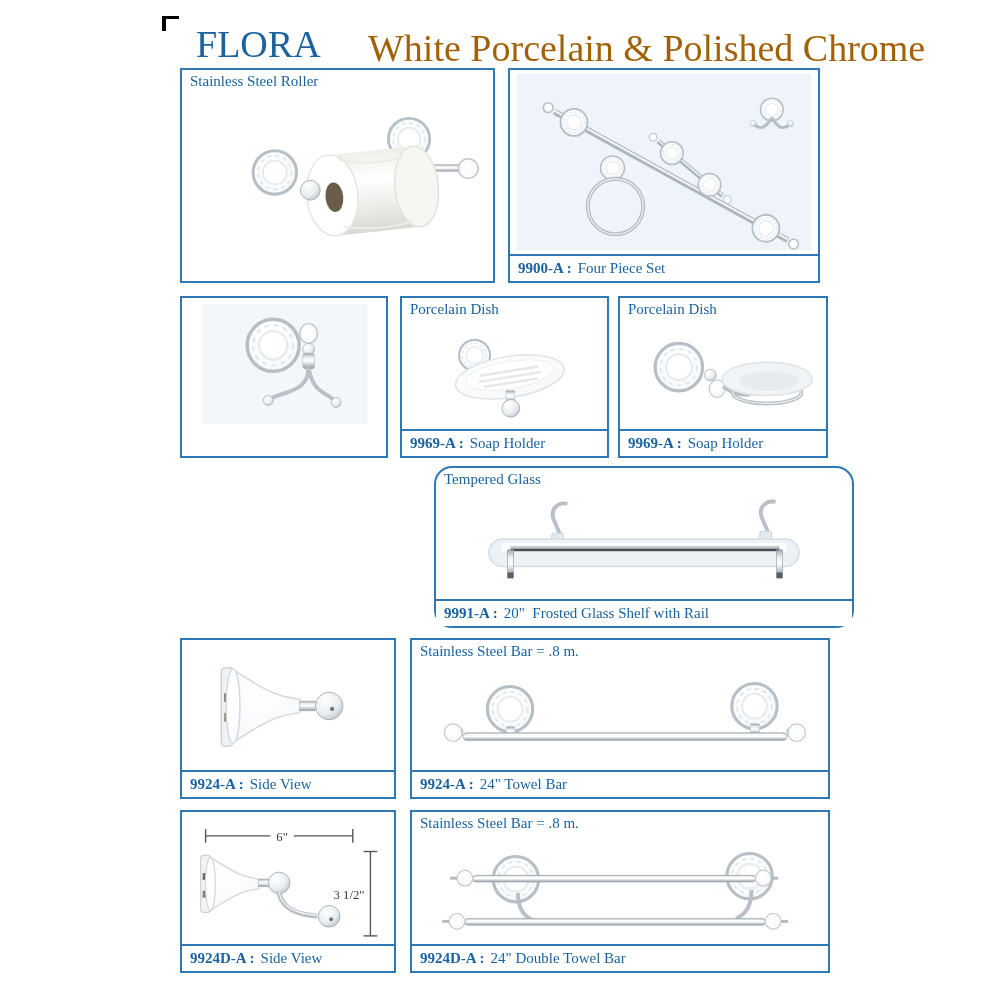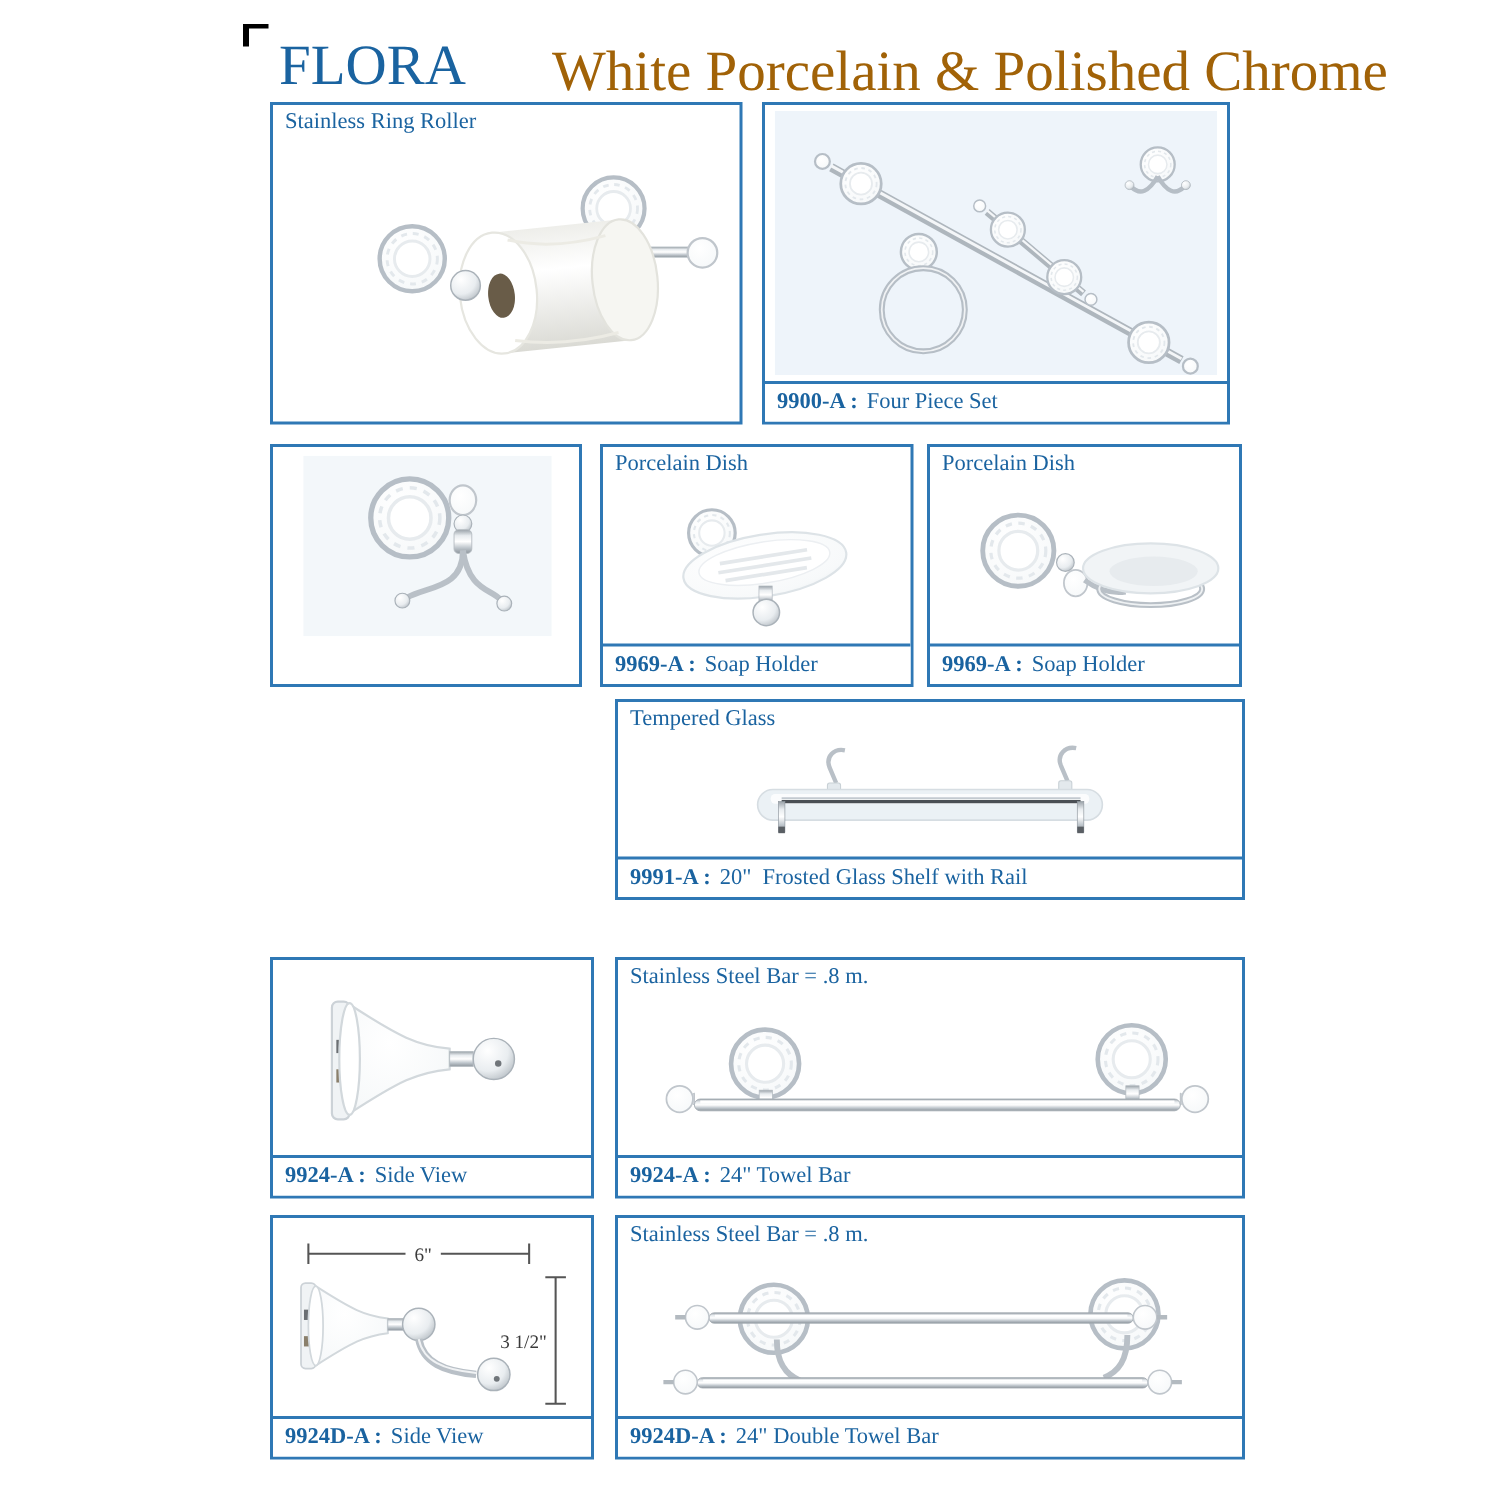--- a/index.html
+++ b/index.html
@@ -1,20 +1,20 @@
 <!DOCTYPE html>
 <html><head>
 <meta charset="utf-8">
 <style>
   html,body{margin:0;padding:0;background:#ffffff;}
   .page{position:relative;width:1000px;height:1000px;background:#ffffff;
         font-family:"Liberation Serif", serif;overflow:hidden;}
   .cropmark{position:absolute;left:162px;top:16px;width:13px;height:12px;
         border-left:4px solid #000;border-top:3px solid #000;}
-  .brand{position:absolute;left:186px;top:22px;font-size:38px;color:#1a63a0;}
+  .brand{position:absolute;left:196px;top:22px;font-size:38px;color:#1a63a0;}
   .title{position:absolute;left:368px;top:26px;font-size:38px;color:#a16207;}
   .box{position:absolute;border:2px solid #2f78b5;background:#ffffff;box-sizing:border-box;}
   .top-label{position:absolute;top:3px;left:8px;right:6px;font-size:15px;color:#1a63a0;
         background:transparent;z-index:3;}
   .caption{position:absolute;left:0;right:0;bottom:0;height:25px;border-top:2px solid #2f78b5;
         display:flex;align-items:center;padding-left:8px;font-size:15px;color:#1a63a0;
         background:#fff;z-index:3;white-space:pre;}
   .caption .code{font-weight:bold;margin-right:6px;}
   .photo{position:absolute;left:2px;right:2px;top:2px;bottom:28px;
         display:flex;align-items:center;justify-content:center;}
@@ -58,21 +58,21 @@
         <circle r="12" fill="#ffffff" stroke="#e7ebee" stroke-width="2"></circle>
       </g>
     </defs>
   </svg>
 
   <div class="cropmark"></div>
   <div class="brand">FLORA</div>
   <div class="title">White Porcelain &amp; Polished Chrome</div>
 
   <div class="box" style="left:180px;top:68px;width:315px;height:215px;">
-    <div class="top-label">Stainless Ring Roller</div>
+    <div class="top-label">Stainless Steel Roller</div>
     <div class="photo with-top">
       <svg viewBox="0 0 311 160" preserveAspectRatio="xMidYMid meet">
         <use href="#rosette" transform="translate(228,46) scale(0.95)"></use>
         <rect x="246" y="72" width="42" height="7" rx="3" fill="url(#chromeV)" stroke="#b9c0c7" stroke-width="0.5"></rect>
         <circle cx="288" cy="76" r="10" fill="url(#porc)" stroke="#c0c6cc" stroke-width="1.5"></circle>
         <use href="#rosette" transform="translate(92,80)"></use>
         <g transform="rotate(-6 190 100)">
           <rect x="150" y="58" width="86" height="82" fill="url(#rollV)"></rect>
           <ellipse cx="236" cy="99" rx="22" ry="41" fill="#f6f6f2" stroke="#e3e3dd" stroke-width="1.5"></ellipse>
           <ellipse cx="150" cy="99" rx="26" ry="41" fill="#ffffff" stroke="#e6e6e0" stroke-width="1.5"></ellipse>
@@ -167,21 +167,21 @@
         <ellipse cx="148" cy="60" rx="46" ry="17" fill="#f1f4f6" stroke="#dde3e7" stroke-width="1.5"></ellipse>
         <ellipse cx="150" cy="62" rx="30" ry="10" fill="#e7ebee"></ellipse>
       </svg>
     </div>
     <div class="caption">
       <span class="code">9969-A :</span><span>Soap Holder</span>
     </div>
   </div>
 
 
-  <div class="box" style="left:410px;top:466px;width:420px;height:134px;">
+  <div class="box" style="left:434px;top:466px;width:420px;height:162px;border-radius:18px;">
     <div class="top-label">Tempered Glass</div>
     <div class="photo with-top">
       <svg viewBox="0 0 416 110" preserveAspectRatio="xMidYMid meet">
         <path d="M122,44 l-6,-14 c-4,-10 4,-18 14,-16" fill="none" stroke="#b9c0c7" stroke-width="4"></path>
         <path d="M334,42 l-6,-14 c-4,-10 4,-18 14,-16" fill="none" stroke="#b9c0c7" stroke-width="4"></path>
         <rect x="114" y="44" width="12" height="10" rx="2" fill="#e3e9ed" stroke="#c9d1d6" stroke-width="1"></rect>
         <rect x="326" y="42" width="12" height="10" rx="2" fill="#e3e9ed" stroke="#c9d1d6" stroke-width="1"></rect>
         <rect x="50" y="50" width="316" height="28" rx="14" fill="#ebf1f5" stroke="#d6dde2" stroke-width="1.5"></rect>
         <rect x="62" y="54" width="292" height="9" rx="4" fill="#ffffff" opacity="0.8"></rect>
         <line x1="72" y1="58" x2="346" y2="58" stroke="#c3cad0" stroke-width="2"></line>

